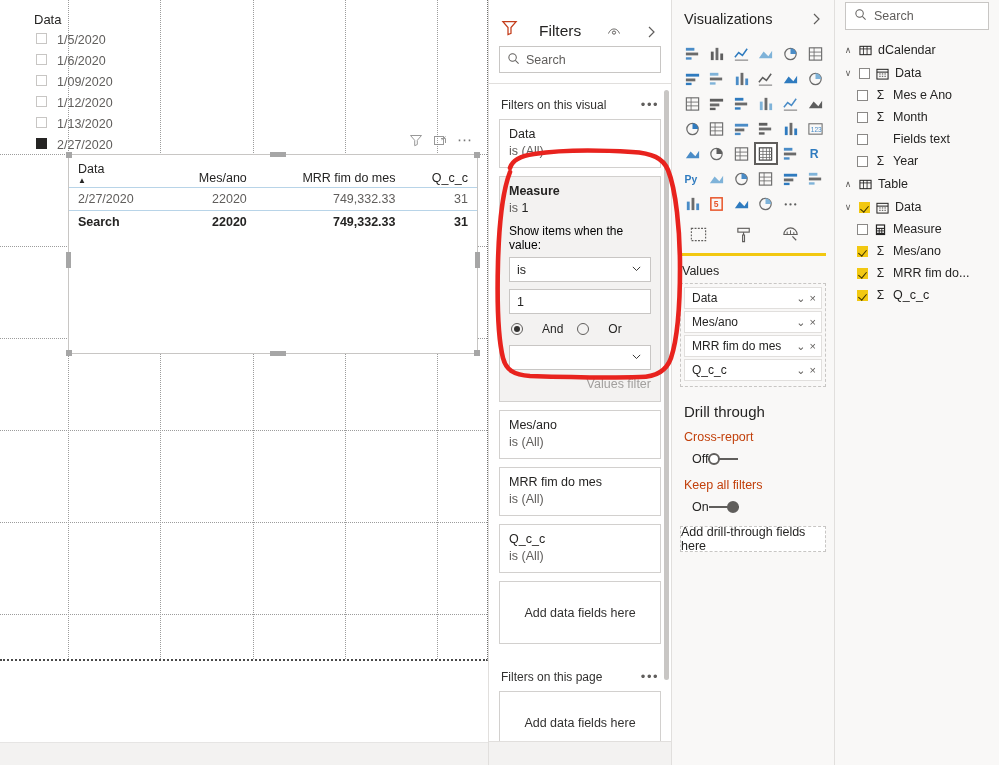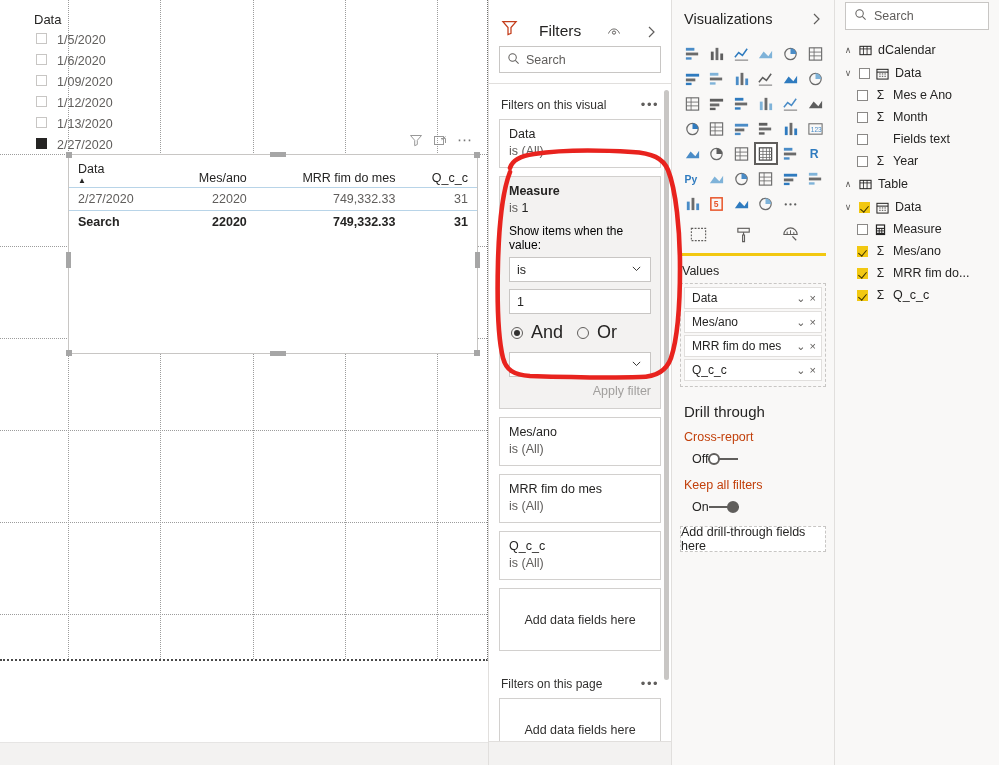--- a/index.html
+++ b/index.html
@@ -133,21 +133,21 @@
   .fc-input {
     height: 25px; background: #fff; border: 1px solid #c8c6c4;
     display: flex; align-items: center; padding: 0 7px;
     font-size: 12.5px; color: #252423; margin-bottom: 7px;
   }
   .fc-radios { display: flex; align-items: center; gap: 8px; margin: 8px 0 9px 2px; }
   .radio { width: 12px; height: 12px; border: 1px solid #605e5c; border-radius: 50%;
            position: relative; flex: 0 0 auto; }
   .radio.on::after { content: ""; position: absolute; left: 2px; top: 2px;
            width: 6px; height: 6px; border-radius: 50%; background: #323130; }
-  .radio-lbl { font-size: 18px; color: #252423; margin-right: 6px; }
+  .radio-lbl { font-size: 12px; color: #252423; margin-right: 6px; margin-left: 11px; }
   .apply-filter { text-align: right; font-size: 12.5px; color: #a19f9d; margin-top: 2px; }
   .drop-zone {
     border: 1px solid #d2d0ce; background: #fff; height: 63px;
     display: flex; align-items: center; justify-content: center;
     font-size: 12.5px; color: #323130; margin-bottom: 8px;
   }
   #fp-scrollbar {
     position: absolute; right: 2px; top: 6px; width: 5px; height: 590px;
     background: #c8c6c4; border-radius: 3px;
   }
@@ -404,21 +404,21 @@
               <span class="radio-lbl">And</span>
               <span class="radio"></span>
               <span class="radio-lbl">Or</span>
             </div>
             <div class="fc-select">
               <span></span>
               <span><svg viewBox="0 0 16 16" width="13" height="13">
                   <path d="M3.5 6l4.5 4.5L12.5 6" fill="none" stroke="#323130" stroke-width="1.2"></path>
                 </svg></span>
             </div>
-            <div class="apply-filter">Apply filter</div>
+            <div class="apply-filter">Values filter</div>
           </div>
           <div class="filter-card">
             <div class="fname">Mes/ano</div>
             <div class="fval">is (All)</div>
           </div>
           <div class="filter-card">
             <div class="fname">MRR fim do mes</div>
             <div class="fval">is (All)</div>
           </div>
           <div class="filter-card">

